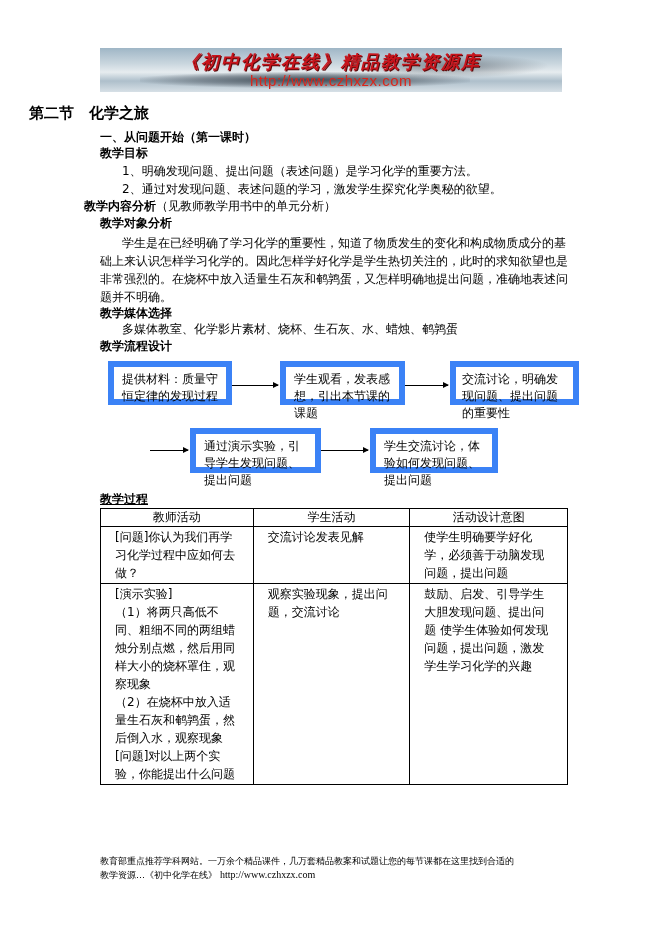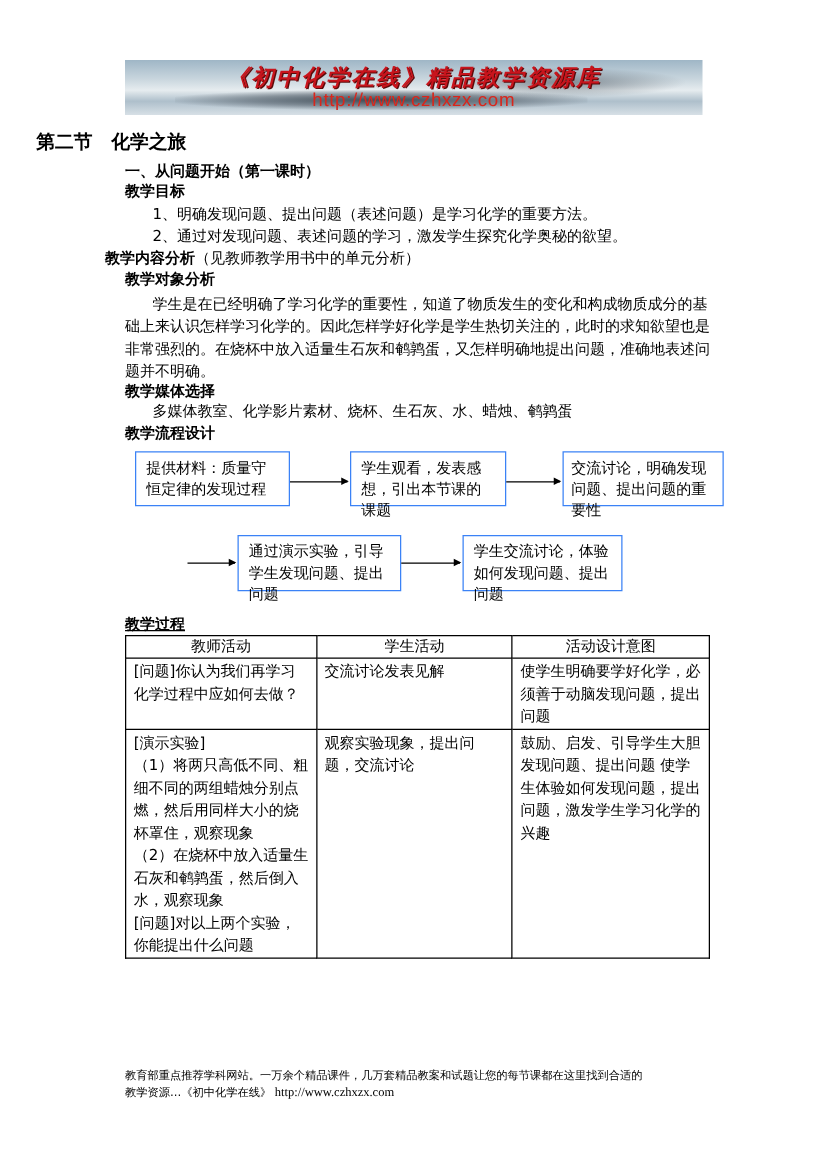--- a/index.html
+++ b/index.html
@@ -18,26 +18,26 @@
                     letter-spacing:2px; text-shadow:1px 1px 0 #5a0a0a; }
   #banner .burl { position:absolute; left:0; width:100%; top:24px; text-align:center;
                   color:#d8261c; font-family:"Liberation Sans", sans-serif; font-size:15px; letter-spacing:0.5px; }
   
   .title { left:0; width:650px; top:104px; text-align:left; font-size:15px; font-weight:bold; font-family:"DejaVu Serif", serif;padding-left:29px; }
   .h { left:100px; font-size:12px; font-weight:bold; line-height:16px; }
   .p { font-size:12px; line-height:16px; }
   .ind { left:122px; }
   .para { left:100px; width:470px; top:234px; font-size:12px; line-height:18px; text-indent:22px; }
   
-  .fbox { position:absolute; border:1px solid #3b82f6; box-sizing:border-box; font-size:12px; line-height:17px; padding:4px 8px; }
+  .fbox { position:absolute; border:6px solid #3b82f6; box-sizing:border-box; font-size:12px; line-height:17px; padding:4px 8px; }
   .arrow { position:absolute; height:1px; background:#000; }
   .arrow::after { content:""; position:absolute; right:-1px; top:-3px; border-left:6px solid #000; border-top:3.5px solid transparent; border-bottom:3.5px solid transparent; }
   
   table.proc { position:absolute; left:100px; top:508px; border-collapse:collapse; width:468px; font-size:12px; }
-  table.proc td, table.proc th { border:1px solid #000; vertical-align:top; padding:1px 6px; line-height:18px; text-align:left; font-weight:normal; }
+  table.proc td, table.proc th { border:1px solid #000; vertical-align:top; padding:1px 14px; line-height:18px; text-align:left; font-weight:normal; }
   table.proc th { text-align:center; line-height:15px; }
   .footer { left:100px; top:854px; width:480px; font-size:9px; line-height:14px; font-family:"DejaVu Sans", sans-serif; }
   .footer .url { font-family:"Liberation Serif", serif; font-size:10px; }
 </style>
 </head>
 <body>
 
 <div id="banner" class="abs">
   <div class="mist1"></div>
   <div class="mist2"></div>

